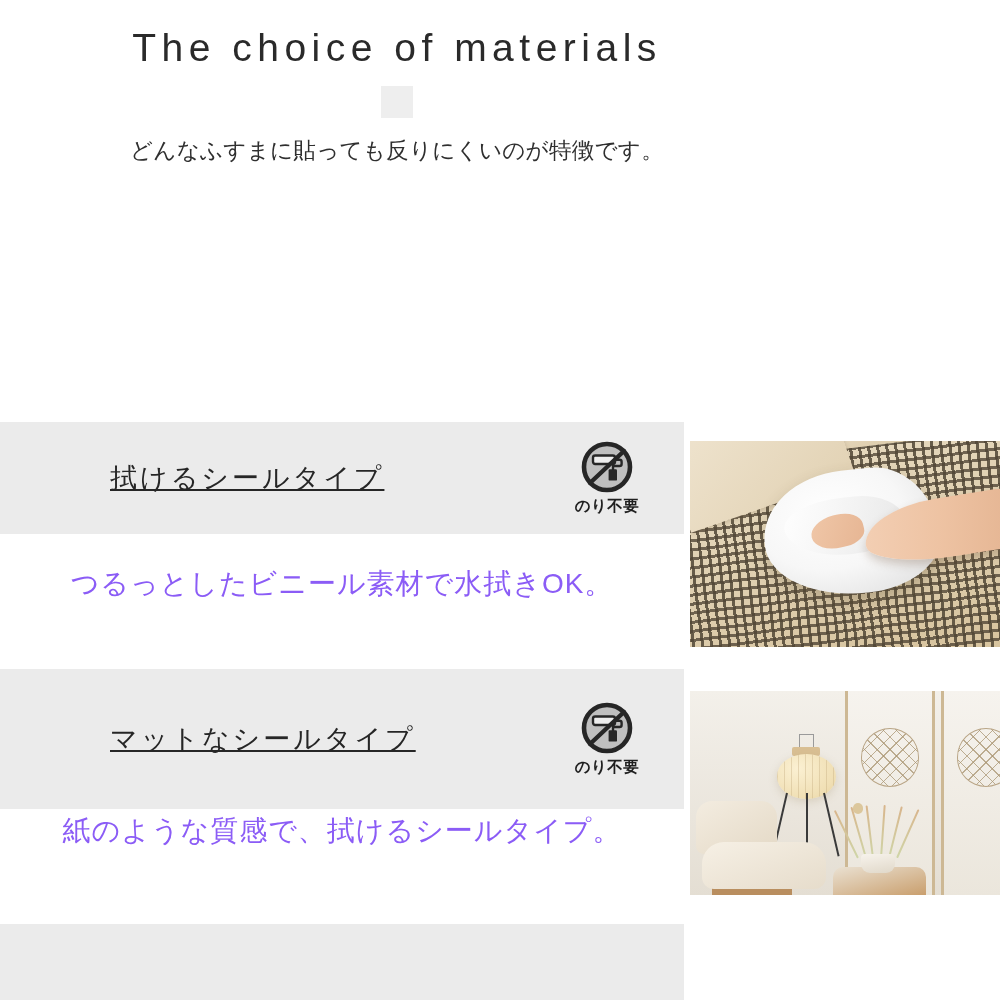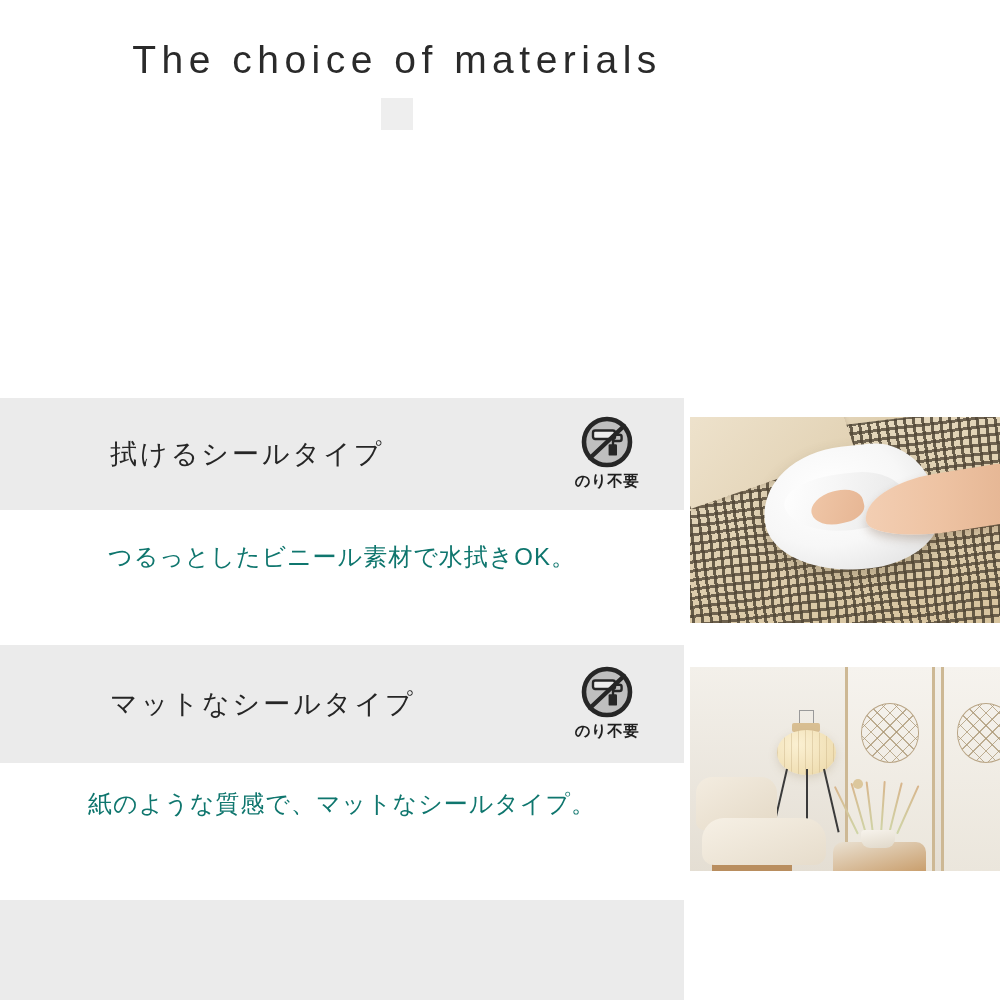--- a/index.html
+++ b/index.html
@@ -6,21 +6,21 @@
   html, body { width:1000px; height:1000px; }
   body {
     background:#ffffff;
     font-family:"Liberation Sans","DejaVu Sans",sans-serif;
     color:#2b2b2b;
     position:relative;
     overflow:hidden;
   }
 
   
-  #header { width:794px; padding-top:36px; text-align:center; }
+  #header { width:794px; padding-top:24px; text-align:center; }
   #title-en {
     font-size:39px;
     letter-spacing:5.5px;
     font-weight:400;
     color:#2a2a2a;
     line-height:1.25;
     white-space:nowrap;
   }
   #title-ja {
     font-size:20px;
@@ -58,41 +58,42 @@
     width:100%;
     padding-left:110px;
     padding-right:38px;
   }
   .band-title {
     font-size:27px;
     letter-spacing:3px;
     color:#262626;
     white-space:nowrap;
     flex:1 1 auto;
+    text-decoration:underline;
   }
   .badges { display:flex; align-items:flex-end; gap:18px; flex:0 0 auto; }
   .badge { width:78px; text-align:center; }
   .badge-glyph { width:78px; height:54px; display:flex; align-items:center; justify-content:center; }
   .badge-label {
     font-size:15.5px;
     font-weight:bold;
     color:#1f1f1f;
     letter-spacing:0.5px;
     margin-top:2px;
     white-space:nowrap;
   }
 
   .desc {
     position:absolute;
     left:0;
     width:684px;
     text-align:center;
-    font-size:24px;
+    font-size:28px;
     letter-spacing:1px;
-    color:#0f766e;
+    color:#8b5cf6;
   }
 
   .photo {
     position:absolute;
     left:690px;
     width:310px;
     overflow:hidden;
   }
 
   
@@ -230,20 +231,21 @@
   
   svg { display:block; }
 </style>
 </head>
 <body>
 
 <div id="header">
   <div id="title-en">The choice of materials</div>
   <div id="divider-square"></div>
   <div id="lead">
+    <div>どんなふすまに貼っても反りにくいのが特徴です。</div>
   </div>
 </div>
 
 <div class="section">
 
   <div class="band" style="top:253px;height:112px;">
     <div class="band-inner">
       <div class="band-title">拭けるシールタイプ</div>
       <div class="badges">
         <div class="badge">
@@ -270,42 +272,42 @@
     <div class="mat-weave"></div>
     <div class="mat-plank"></div>
     <div class="towel"></div>
     <div class="hand"></div>
     <div class="finger"></div>
   </div>
 </div>
 
 <div class="section">
 
-  <div class="band" style="top:500px;height:118px;">
+  <div class="band" style="top:500px;height:140px;">
     <div class="band-inner">
       <div class="band-title">マットなシールタイプ</div>
       <div class="badges">
         <div class="badge">
           <div class="badge-glyph">
             <svg width="52" height="52" viewBox="0 0 52 52" aria-hidden="true">
               <circle cx="26" cy="26" r="23" fill="#bfbfbf" stroke="#262626" stroke-width="4.6"></circle>
               <rect x="12" y="14.5" width="22" height="8.5" rx="2.2" fill="#ededed" stroke="#262626" stroke-width="2.4"></rect>
               <path d="M34 18.8 h4.6 a2 2 0 0 1 2 2 v2.2 a2 2 0 0 1 -2 2 h-6.2" fill="none" stroke="#262626" stroke-width="2.4" stroke-linecap="round"></path>
               <path d="M32 25 v3.4" stroke="#262626" stroke-width="2.4" stroke-linecap="round"></path>
               <rect x="27.6" y="28.2" width="8.4" height="11.4" rx="1.2" fill="#262626"></rect>
               <line x1="9" y1="42" x2="43" y2="10" stroke="#262626" stroke-width="4.4" stroke-linecap="round"></line>
             </svg>
           </div>
           <div class="badge-label">のり不要</div>
         </div>
       </div>
     </div>
   </div>
 
-  <div class="desc" style="top:643px;">紙のような質感で、マットなシールタイプ。</div>
+  <div class="desc" style="top:643px;">紙のような質感で、拭けるシールタイプ。</div>
 
   <div class="photo ph2" style="top:522px;height:204px;">
     <div class="room-wall"></div>
     <div class="fusuma f1"></div>
     <div class="fusuma f2"></div>
     <div class="lattice lat1"></div>
     <div class="lattice lat2"></div>
     <div class="lamp-top"></div>
     <div class="lamp-cap"></div>
     <div class="lamp-shade"></div>

